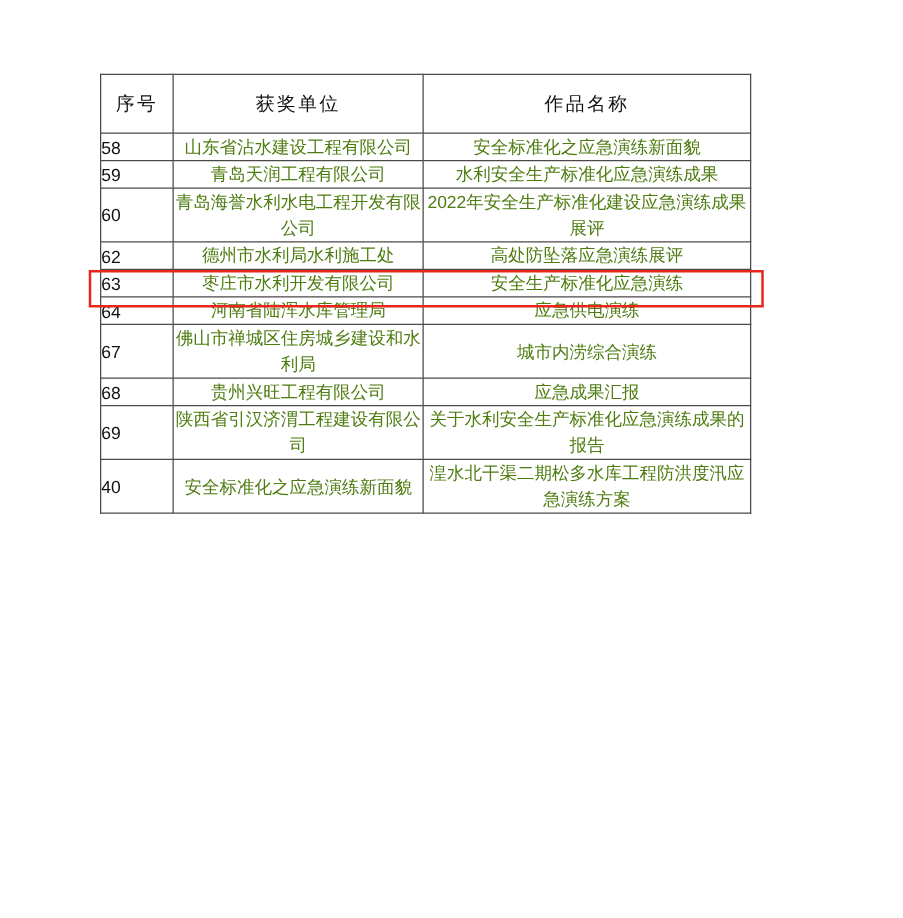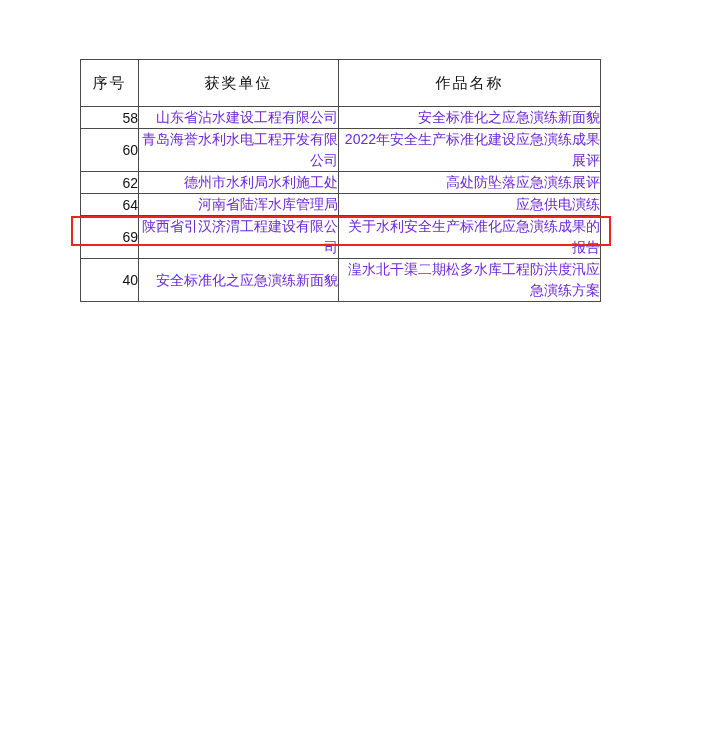--- a/index.html
+++ b/index.html
@@ -47,30 +47,30 @@
   }
   th.head-cell {
     text-align: center;
     font-size: 15px;
     letter-spacing: 2px;
     height: 46px;
     color: #111;
     font-weight: normal;
   }
   td.seq-cell {
-    text-align: right;
+    text-align: left;
     font-size: 14px;
     color: #111;
     padding: 7px 0;
   }
   td.text-cell {
-    text-align: right;
+    text-align: center;
     font-size: 14px;
     line-height: 21px;
-    color: #6d28d9;
+    color: #4d7c0f;
     padding: 8px 8px 8px 9px;
     word-break: break-all;
   }
   .row-highlight td {
     border-top: 1px solid #4a4a4a;
     border-bottom: 1px solid #4a4a4a;
   }
   
   .highlight-box {
     position: absolute;
@@ -97,33 +97,53 @@
           <th class="head-cell">作品名称</th>
         </tr>
       </thead>
       <tbody id="table-body">
           <tr>
             <td class="seq-cell">58</td>
             <td class="text-cell">山东省沾水建设工程有限公司</td>
             <td class="text-cell">安全标准化之应急演练新面貌</td>
           </tr>
           <tr>
+            <td class="seq-cell">59</td>
+            <td class="text-cell">青岛天润工程有限公司</td>
+            <td class="text-cell">水利安全生产标准化应急演练成果</td>
+          </tr>
+          <tr>
             <td class="seq-cell">60</td>
             <td class="text-cell">青岛海誉水利水电工程开发有限公司</td>
             <td class="text-cell">2022年安全生产标准化建设应急演练成果展评</td>
           </tr>
           <tr>
             <td class="seq-cell">62</td>
             <td class="text-cell">德州市水利局水利施工处</td>
             <td class="text-cell">高处防坠落应急演练展评</td>
           </tr>
+          <tr class="row-highlight">
+            <td class="seq-cell">63</td>
+            <td class="text-cell">枣庄市水利开发有限公司</td>
+            <td class="text-cell">安全生产标准化应急演练</td>
+          </tr>
           <tr>
             <td class="seq-cell">64</td>
             <td class="text-cell">河南省陆浑水库管理局</td>
             <td class="text-cell">应急供电演练</td>
+          </tr>
+          <tr>
+            <td class="seq-cell">67</td>
+            <td class="text-cell">佛山市禅城区住房城乡建设和水利局</td>
+            <td class="text-cell">城市内涝综合演练</td>
+          </tr>
+          <tr>
+            <td class="seq-cell">68</td>
+            <td class="text-cell">贵州兴旺工程有限公司</td>
+            <td class="text-cell">应急成果汇报</td>
           </tr>
           <tr>
             <td class="seq-cell">69</td>
             <td class="text-cell">陕西省引汉济渭工程建设有限公司</td>
             <td class="text-cell">关于水利安全生产标准化应急演练成果的报告</td>
           </tr>
           <tr>
             <td class="seq-cell">40</td>
             <td class="text-cell">安全标准化之应急演练新面貌</td>
             <td class="text-cell">湟水北干渠二期松多水库工程防洪度汛应急演练方案</td>

